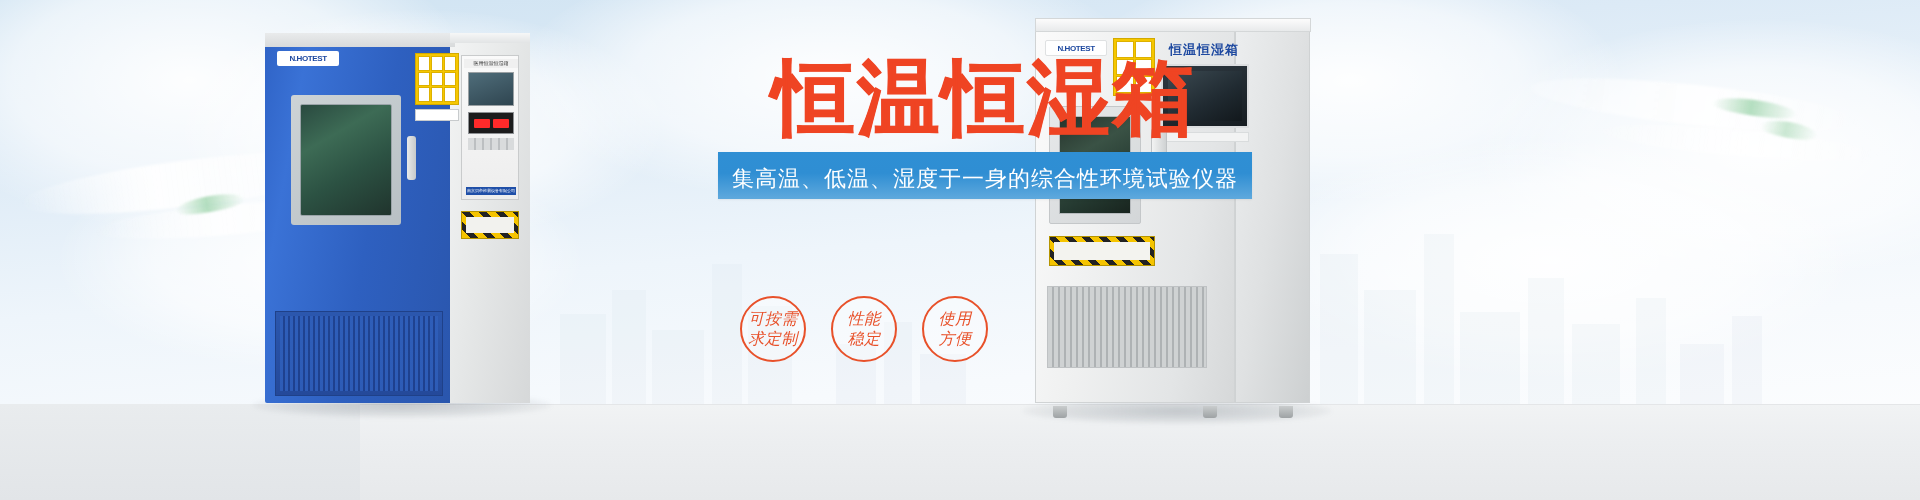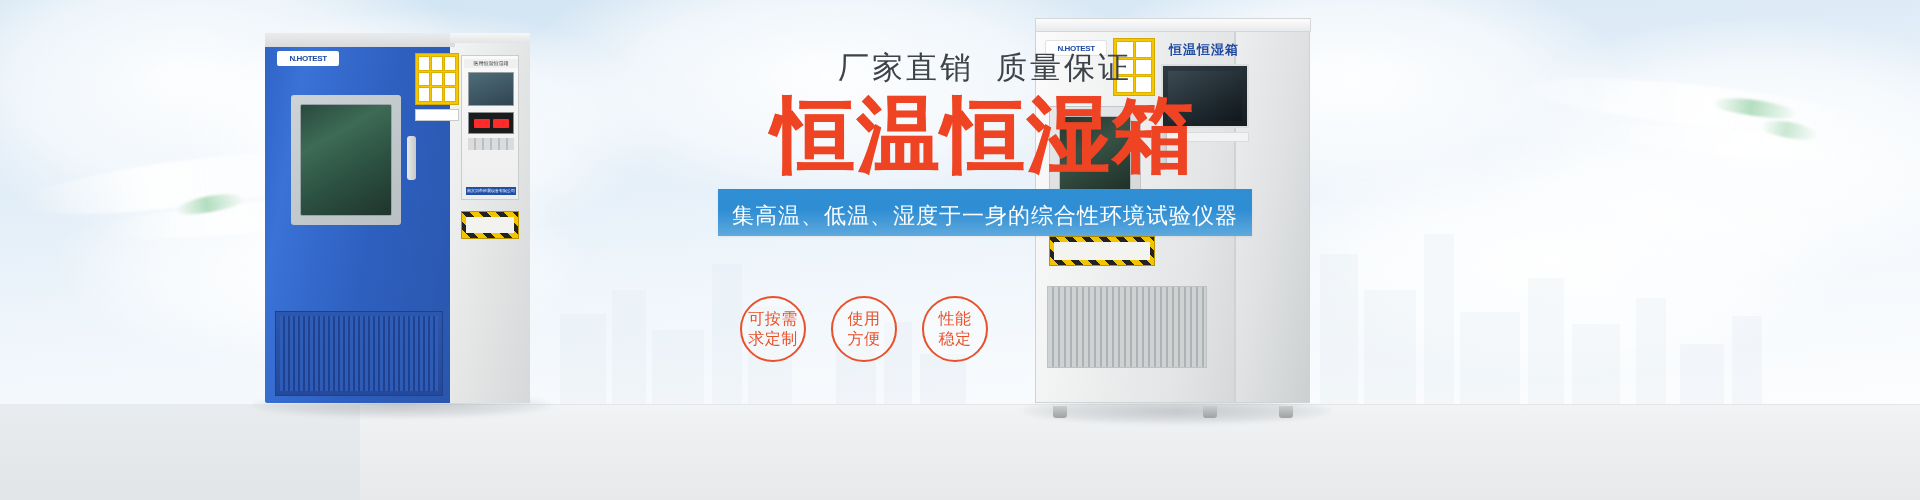--- a/index.html
+++ b/index.html
@@ -145,21 +145,21 @@
     display: flex;
     flex-direction: column;
     align-items: center;
     justify-content: center;
     color: #e8512a;
     font-size: 16px;
     line-height: 1.25;
     letter-spacing: .5px;
     background: rgba(255,255,255,0.35);
   }
-  .badge span { display: block; white-space: nowrap; }
+  .badge span { display: block; white-space: nowrap; font-style: italic; }
 
   
   .cta {
     position: absolute;
     left: 882px; top: 427px;
     width: 140px; height: 38px;
     border-radius: 19px;
     background: #f4502a;
     color: #ffffff;
     font-size: 19px;
@@ -504,36 +504,33 @@
     </div>
 
     <div class="p2-vents"></div>
 
     <div class="p2-foot f1"></div>
     <div class="p2-foot f2"></div>
     <div class="p2-foot f3"></div>
   </div>
 
   <div class="textblock">
-    <div class="eyebrow">
-      <span>厂家直销</span><span class="gap"></span><span>质量保证</span>
-    </div>
     <div class="headline">恒温恒湿箱</div>
     <div class="subbar">集高温、低温、湿度于一身的综合性环境试验仪器</div>
   </div>
 
   <div class="badges">
     <div class="badge">
       <span>可按需</span>
       <span>求定制</span>
     </div>
     <div class="badge">
+      <span>性能</span>
+      <span>稳定</span>
+    </div>
+    <div class="badge">
       <span>使用</span>
       <span>方便</span>
     </div>
-    <div class="badge">
-      <span>性能</span>
-      <span>稳定</span>
-    </div>
   </div>
 
 
 </div>
 
 </body></html>

